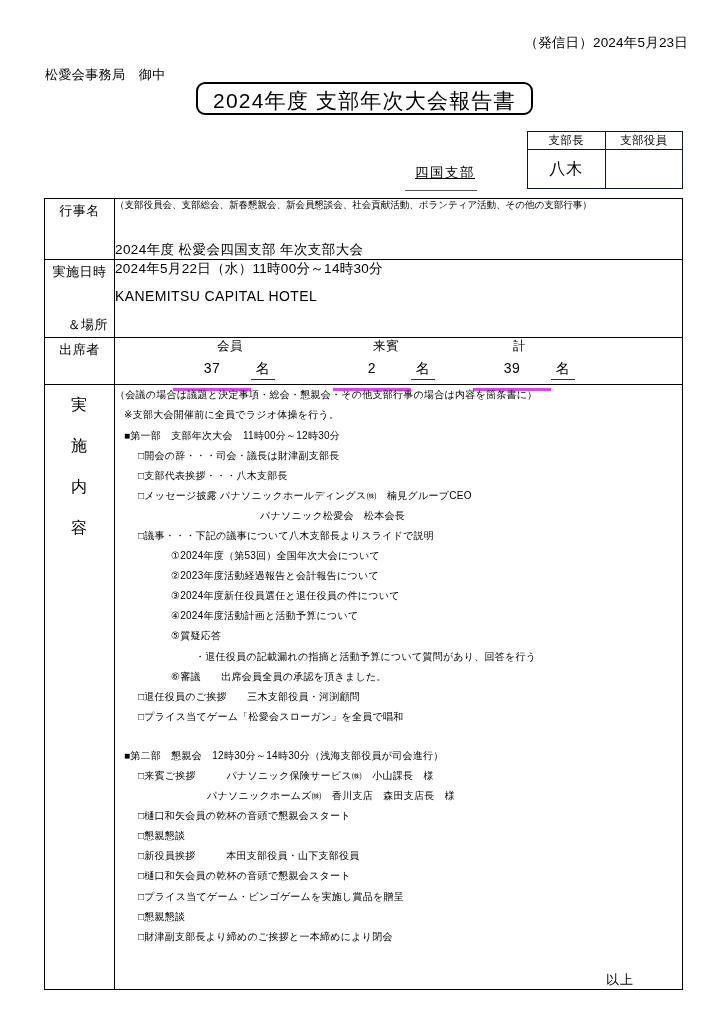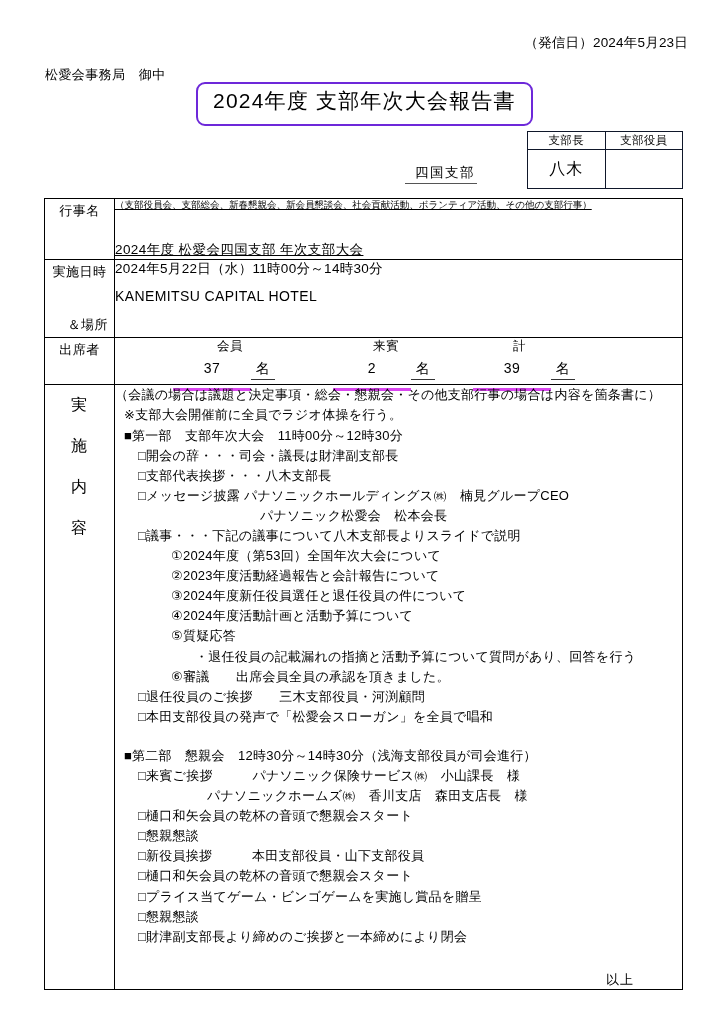--- a/index.html
+++ b/index.html
@@ -39,23 +39,23 @@
     font-size: 13px;
     letter-spacing: 0.4px;
     white-space: nowrap;
   }
   .doc-title-wrap {
     position: absolute;
     left: 196px;
     top: 82px;
   }
   .doc-title {
-    border: 2px solid #6d28d9;
+    border: 2px solid #000000;
     border-radius: 9px;
-    padding: 5px 15px 11px 15px;
+    padding: 5px 15px 0 15px;
     font-size: 21px;
     letter-spacing: 1.2px;
     white-space: nowrap;
     line-height: 1.15;
   }
 
   
   .sig-table {
     position: absolute;
     left: 527px;
@@ -82,22 +82,23 @@
     letter-spacing: 1px;
     vertical-align: middle;
   }
   .branch-name {
     position: absolute;
     left: 405px;
     top: 164px;
     font-size: 13.5px;
     letter-spacing: 1.5px;
     border-bottom: 1px solid #555;
-    padding: 0 2px 1px 10px;
-    white-space: nowrap;
+    padding: 0 2px 8px 10px;
+    white-space: nowrap;
+    text-decoration: underline;
   }
 
   
   .main-table {
     position: absolute;
     left: 44px;
     top: 198px;
     width: 639px;
     border-collapse: collapse;
     table-layout: fixed;
@@ -121,21 +122,20 @@
     text-align: center;
     padding: 0 4px;
   }
   .lbl-cell .l1 { display:block; text-align:center; }
   .lbl-cell .l2 { display:block; text-align:right; padding-right:2px;margin-top:28px; }
 
   
   .cell-event {
     padding: 5px 6px 6px 10px;
     height: 50px;
-    text-decoration: underline;
   }
   .note-line {
     font-size: 9.6px;
     letter-spacing: -0.1px;
     line-height: 1.35;
     white-space: nowrap;
   }
   .event-name {
     font-size: 13.5px;
     letter-spacing: 0.4px;
@@ -205,21 +205,21 @@
   .vert-label {
     text-align: center;
     vertical-align: middle;
     font-size: 16px;
     line-height: 2.55;
     letter-spacing: 1px;
   }
   .vert-label span { display: block; }
 
   .c-line {
-    font-size: 13px;
+    font-size: 10px;
     line-height: 20.1px;
     letter-spacing: 0.25px;
     white-space: nowrap;
   }
   .c-line.gap { margin-top: 19px; }
   .ind-0 { margin-left: 0px; }
   .ind-1 { margin-left: 9px; }
   .ind-2 { margin-left: 23px; }
   .ind-3 { margin-left: 56px; }
   .ind-4 { margin-left: 80px; }
@@ -320,21 +320,21 @@
               <div class="c-line ind-6">パナソニック松愛会　松本会長</div>
               <div class="c-line ind-2">□議事・・・下記の議事について八木支部長よりスライドで説明</div>
               <div class="c-line ind-3">①2024年度（第53回）全国年次大会について</div>
               <div class="c-line ind-3">②2023年度活動経過報告と会計報告について</div>
               <div class="c-line ind-3">③2024年度新任役員選任と退任役員の件について</div>
               <div class="c-line ind-3">④2024年度活動計画と活動予算について</div>
               <div class="c-line ind-3">⑤質疑応答</div>
               <div class="c-line ind-4">・退任役員の記載漏れの指摘と活動予算について質問があり、回答を行う</div>
               <div class="c-line ind-3">⑥審議　　出席会員全員の承認を頂きました。</div>
               <div class="c-line ind-2">□退任役員のご挨拶　　三木支部役員・河渕顧問</div>
-              <div class="c-line ind-2">□本田支部役員の発声で「松愛会スローガン」を全員で唱和</div>
+              <div class="c-line ind-2">□プライス当てゲーム「松愛会スローガン」を全員で唱和</div>
               <div class="c-line ind-1 gap">■第二部　懇親会　12時30分～14時30分（浅海支部役員が司会進行）</div>
               <div class="c-line ind-2">□来賓ご挨拶　　　パナソニック保険サービス㈱　小山課長　様</div>
               <div class="c-line ind-5">パナソニックホームズ㈱　香川支店　森田支店長　様</div>
               <div class="c-line ind-2">□樋口和矢会員の乾杯の音頭で懇親会スタート</div>
               <div class="c-line ind-2">□懇親懇談</div>
               <div class="c-line ind-2">□新役員挨拶　　　本田支部役員・山下支部役員</div>
               <div class="c-line ind-2">□樋口和矢会員の乾杯の音頭で懇親会スタート</div>
               <div class="c-line ind-2">□プライス当てゲーム・ビンゴゲームを実施し賞品を贈呈</div>
               <div class="c-line ind-2">□懇親懇談</div>
               <div class="c-line ind-2">□財津副支部長より締めのご挨拶と一本締めにより閉会</div>

